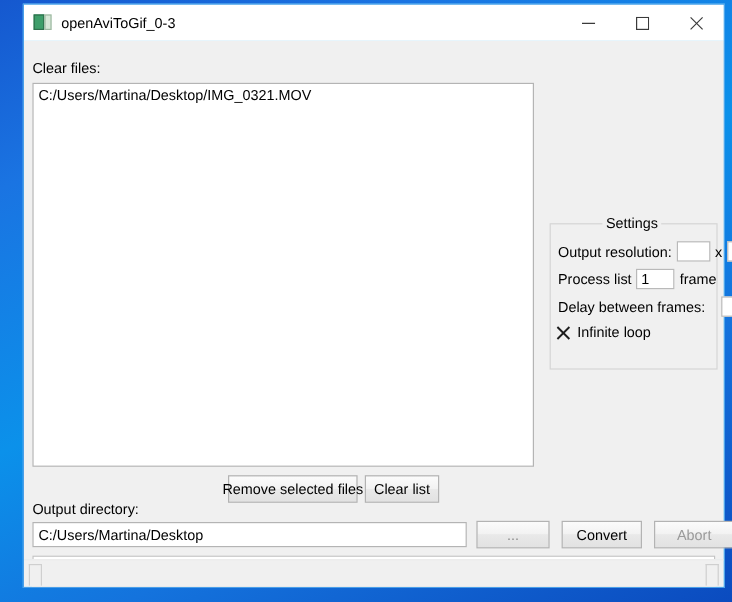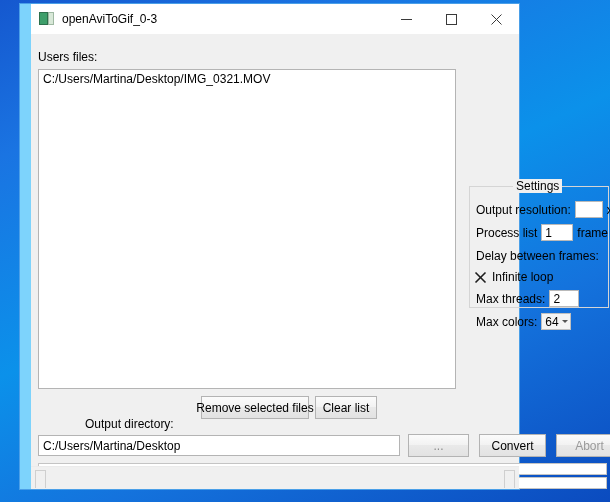--- a/index.html
+++ b/index.html
@@ -23,28 +23,27 @@
     left: 0; top: 0;
     width: 610px; height: 502px;
     background: linear-gradient(155deg, #1558cf 0%, #1a74e2 20%, #0b91ea 48%, #1473dd 70%, #0b4bbf 100%);
   }
 
   
   #window {
     position: absolute;
     left: 19px;
     top: 3px;
-    width: 501px;
+    width: 585px;
     height: 487px;
     background: #7dd3fc;
     border: 1px solid #4a9fe8;
     box-sizing: border-box;
     display: flex;
     flex-direction: column;
-    padding-left: 11px;
   }
 
   
   .titlebar {
     height: 30px;
     background: #ffffff;
     display: flex;
     align-items: center;
     flex: none;
     position: relative;
@@ -314,21 +313,21 @@
           <line x1="0.5" y1="0.5" x2="10.5" y2="10.5" stroke="#3a3a3a" stroke-width="1"></line>
           <line x1="10.5" y1="0.5" x2="0.5" y2="10.5" stroke="#3a3a3a" stroke-width="1"></line>
         </svg>
       </div>
     </div>
   </div>
 
 
   <div class="client">
 
-    <div class="label-plain" style="left:7px; top:16px;">Users files:</div>
+    <div class="label-plain" style="left:7px; top:16px;">Clear files:</div>
 
     <div id="inputlist">
       <div class="list-row">C:/Users/Martina/Desktop/IMG_0321.MOV</div>
     </div>
 
     <div id="settings">
       <div class="group-title">Settings</div>
 
       <div class="srow" style="top:14px;">
         <span class="txt">Output resolution:</span>
@@ -352,38 +351,27 @@
       <div class="srow" style="top:83px; left:4px;">
         <span class="cbox">
           <svg width="13" height="13" viewBox="0 0 13 13">
             <line x1="1.5" y1="1.5" x2="11.5" y2="11.5" stroke="#1d1d1d" stroke-width="1.6"></line>
             <line x1="11.5" y1="1.5" x2="1.5" y2="11.5" stroke="#1d1d1d" stroke-width="1.6"></line>
           </svg>
         </span>
         <span>Infinite loop</span>
       </div>
 
-      <div class="srow" style="top:103px;">
-        <span class="txt">Max threads:</span>
-        <input class="tinput w-threads" type="text" value="2" style="">
-      </div>
-
-      <div class="srow" style="top:126px;">
-        <span class="txt">Max colors:</span>
-        <span class="combo">
-          <span class="cval">64</span>
-          <span class="carrow"></span>
-        </span>
-      </div>
+
     </div>
 
     <div class="btn" style="left:284px; top:362px; width:62px;">Clear list</div>
     <div class="btn" style="left:170px; top:362px; width:108px;">Remove selected files</div>
 
-    <div class="label-plain" style="left:7px; top:383px;margin-left:47px;">Output directory:</div>
+    <div class="label-plain" style="left:7px; top:383px;">Output directory:</div>
     <input id="outdir" style="top: 401px;" type="text" value="C:/Users/Martina/Desktop">
 
     <div class="btn" style="left:377px; top:400px; width:61px; color:#8c8c8c;">...</div>
     <div class="btn" style="left:448px; top:400px; width:67px;">Convert</div>
     <div class="btn disabled" style="left:525px; top:400px; width:67px;">Abort</div>
 
     <div class="progress" style="top:429px;"></div>
     <div class="progress" style="top:443px;"></div>
   </div>
 

